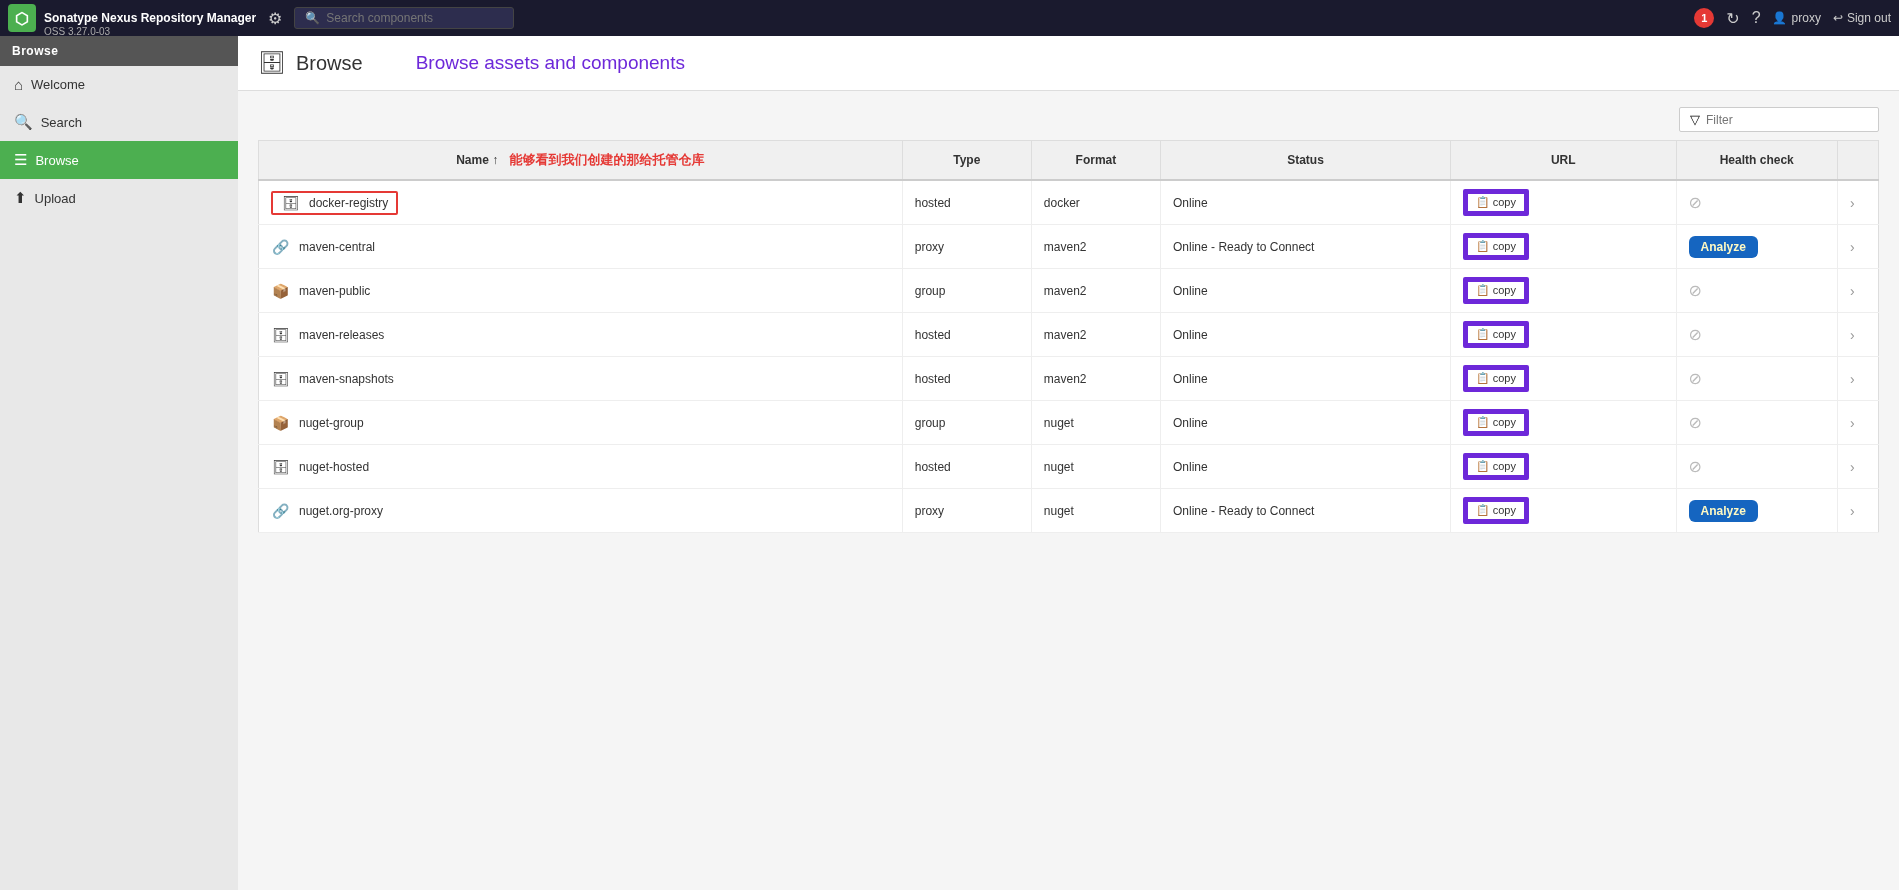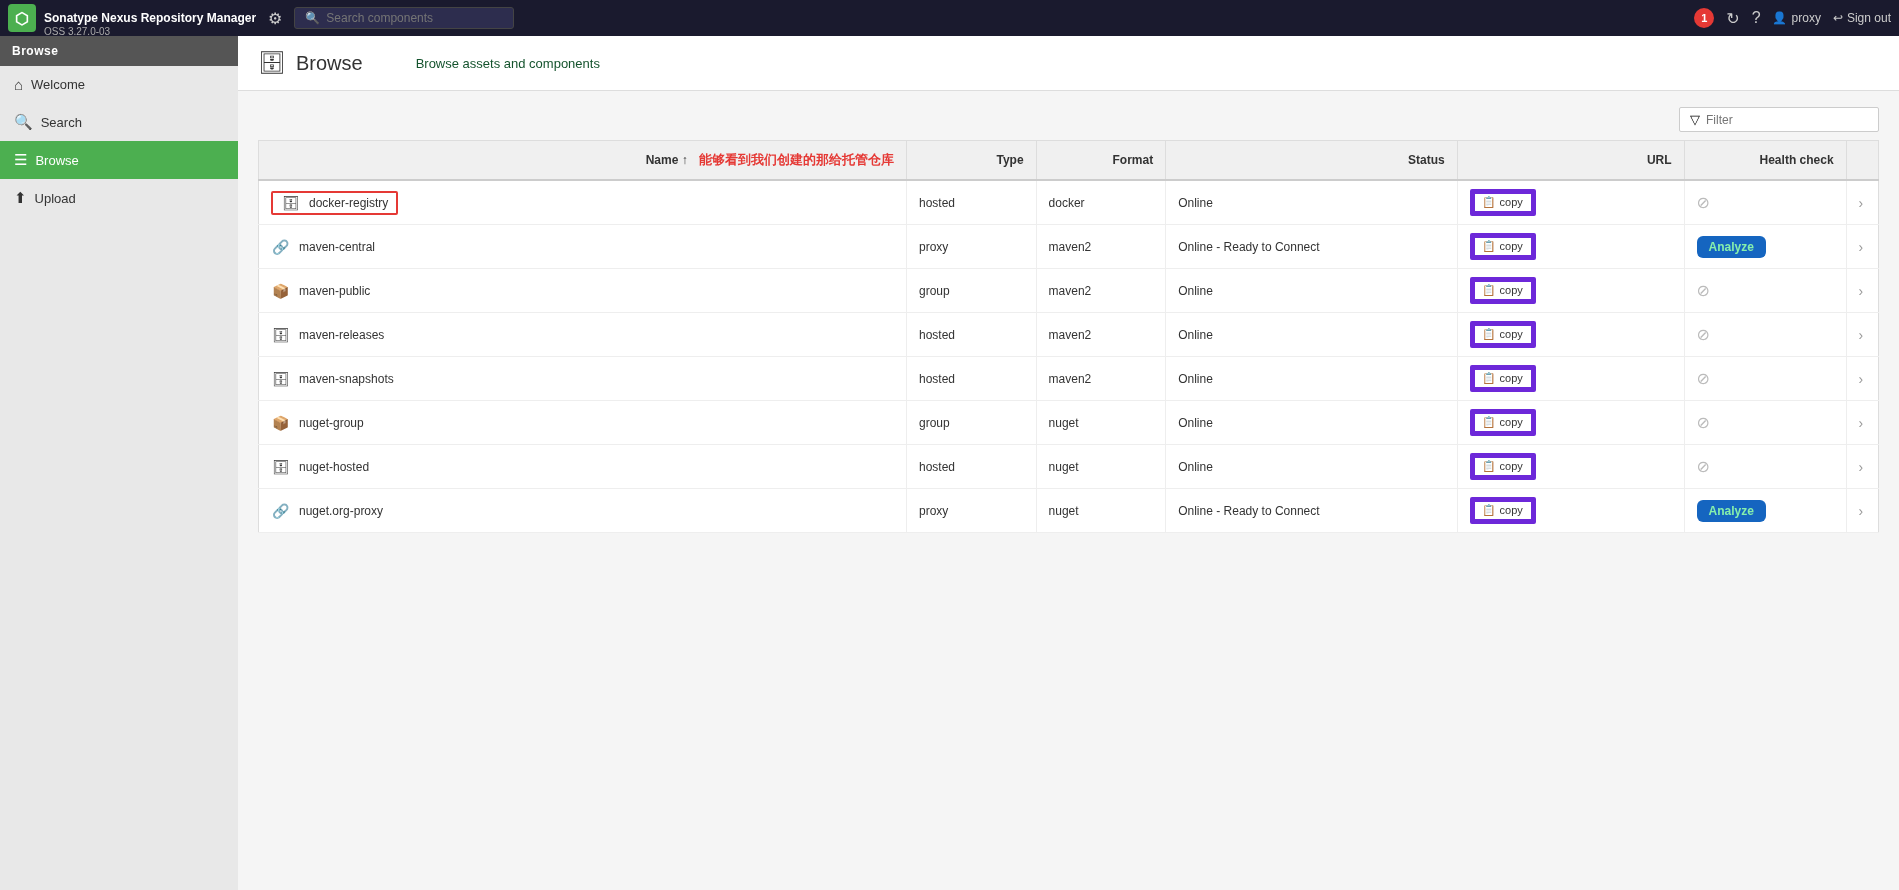--- a/index.html
+++ b/index.html
@@ -155,21 +155,21 @@
     .page-header {
       display: flex;
       align-items: center;
       gap: 10px;
       padding: 14px 20px;
       background: white;
       border-bottom: 1px solid #ddd;
     }
     .page-header-icon { font-size: 22px; color: #333; }
     .page-header-title { font-size: 20px; font-weight: normal; color: #333; }
-    .page-header-subtitle { font-size: 13px; color: #14532d; margin-left: 4px; padding-left: 39px; }
+    .page-header-subtitle { font-size: 19px; color: #6d28d9; margin-left: 4px; padding-left: 39px; }
 
     
     .table-area {
       flex: 1;
       padding: 16px 20px;
       overflow: auto;
     }
 
     
     .filter-bar {
@@ -200,22 +200,22 @@
       width: 100%;
       border-collapse: collapse;
       background: white;
       border: 1px solid #ddd;
     }
     .repo-table thead tr {
       background: #f0f0f0;
       border-bottom: 2px solid #ccc;
     }
     .repo-table th {
-      padding: 10px 12px;
-      text-align: right;
+      padding: 10px 20px;
+      text-align: center;
       font-size: 12px;
       font-weight: bold;
       color: #333;
       border-right: 1px solid #ddd;
     }
     .repo-table th:last-child { border-right: none; }
     .repo-table td {
       padding: 8px 12px;
       font-size: 12px;
       color: #333;
@@ -251,21 +251,21 @@
       border: 5px solid #6d28d9;
       border-radius: 2px;
       padding: 2px 8px;
       font-size: 11px;
       cursor: pointer;
       color: #333;
     }
 
     .analyze-btn {
       background: #1565c0;
-      color: #86efac;
+      color: #fef9c3;
       border: none;
       border-radius: 6px;
       padding: 4px 12px;
       font-size: 12px;
       cursor: pointer;
       font-weight: bold;
     }
 
     .disabled-icon {
       color: #bbb;

